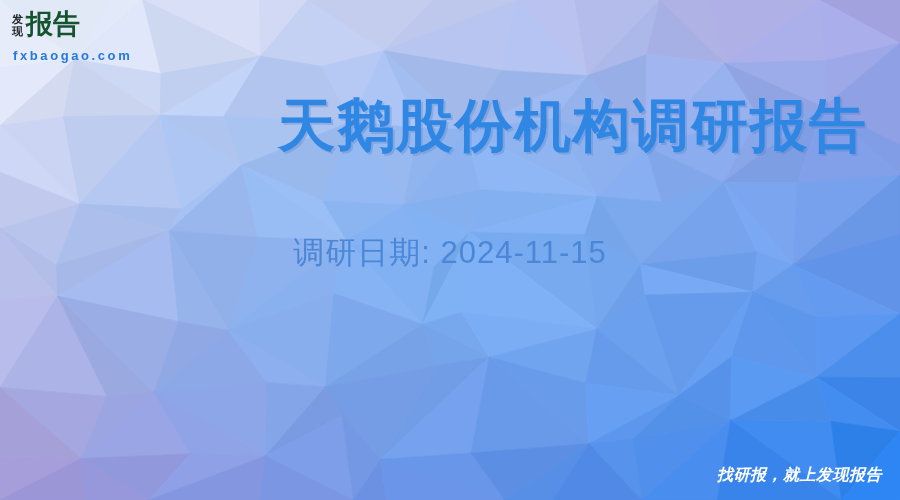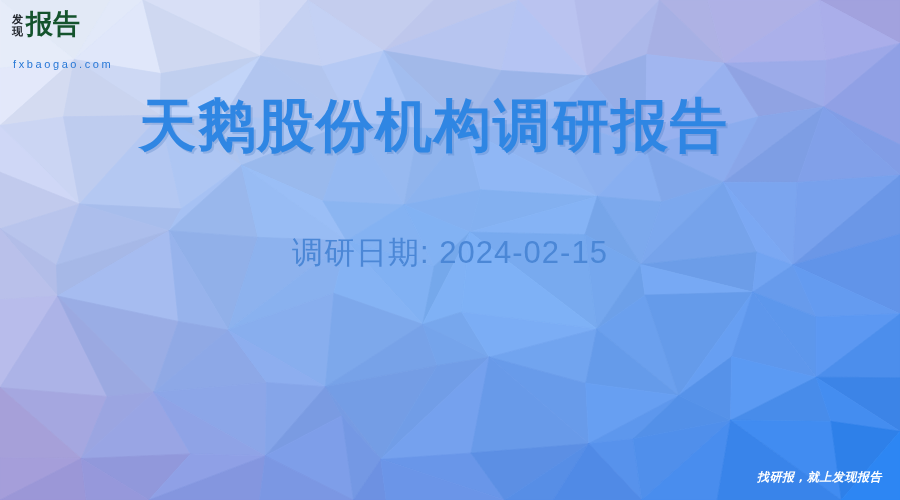--- a/index.html
+++ b/index.html
@@ -57,35 +57,35 @@
     line-height: 12px;
   }
   .logo-main {
     font-size: 27px;
     font-weight: bold;
     color: #14532d;
     letter-spacing: 0px;
     line-height: 28px;
   }
   .logo-domain {
-    font-size: 11px;
-    font-weight: normal;
+    font-size: 13px;
+    font-weight: bold;
     color: #2878d6;
     letter-spacing: 2.6px;
-    margin-top: 20px;
+    margin-top: 10px;
     margin-left: 1px;
     font-family: "Liberation Sans", "DejaVu Sans", sans-serif;
   }
   
   .title {
     position: absolute;
     left: 0;
     top: 88px;
     width: 868px;
-    text-align: center;
+    text-align: right;
     font-size: 57px;
     font-weight: bold;
     letter-spacing: 2px;
     color: #2f86e3;
     text-shadow: 2px 2px 0 rgba(70,120,190,0.28);
     z-index: 5;
     white-space: nowrap;
   }
   
   .subtitle {
@@ -99,21 +99,21 @@
     color: #4b87d6;
     letter-spacing: 1px;
     z-index: 5;
     white-space: nowrap;
   }
   
   .slogan {
     position: absolute;
     right: 18px;
     bottom: 14px;
-    font-size: 12px;
+    font-size: 16px;
     font-weight: bold;
     font-style: italic;
     color: #ffffff;
     letter-spacing: 0.5px;
     z-index: 5;
     white-space: nowrap;
   }
 </style>
 </head>
 <body>
@@ -305,17 +305,17 @@
         <span>发</span>
         <span>现</span>
       </div>
       <div class="logo-main">报告</div>
     </div>
     <div class="logo-domain">fxbaogao.com</div>
   </div>
 
   <div class="title">天鹅股份机构调研报告</div>
 
-  <div class="subtitle">调研日期: 2024-02-15</div>
+  <div class="subtitle">调研日期: 2024-11-15</div>
 
   <div class="slogan">找研报，就上发现报告</div>
 
 </div>
 
 </body></html>

